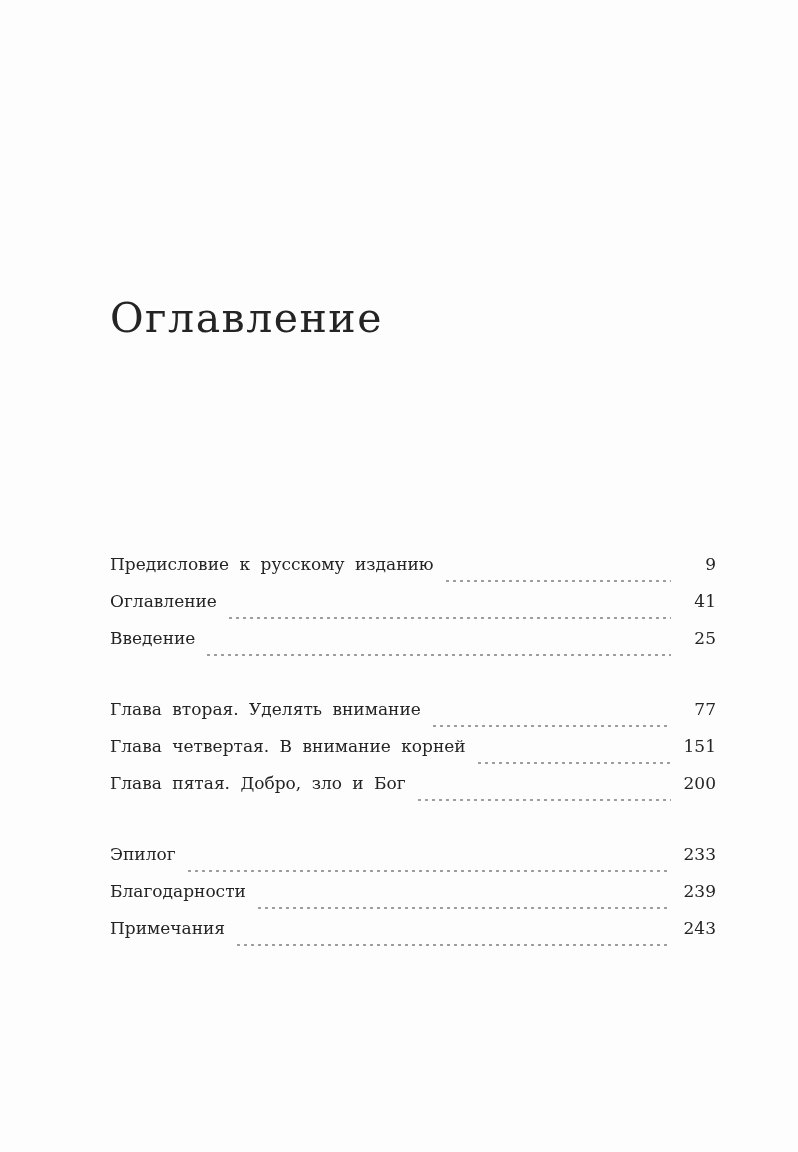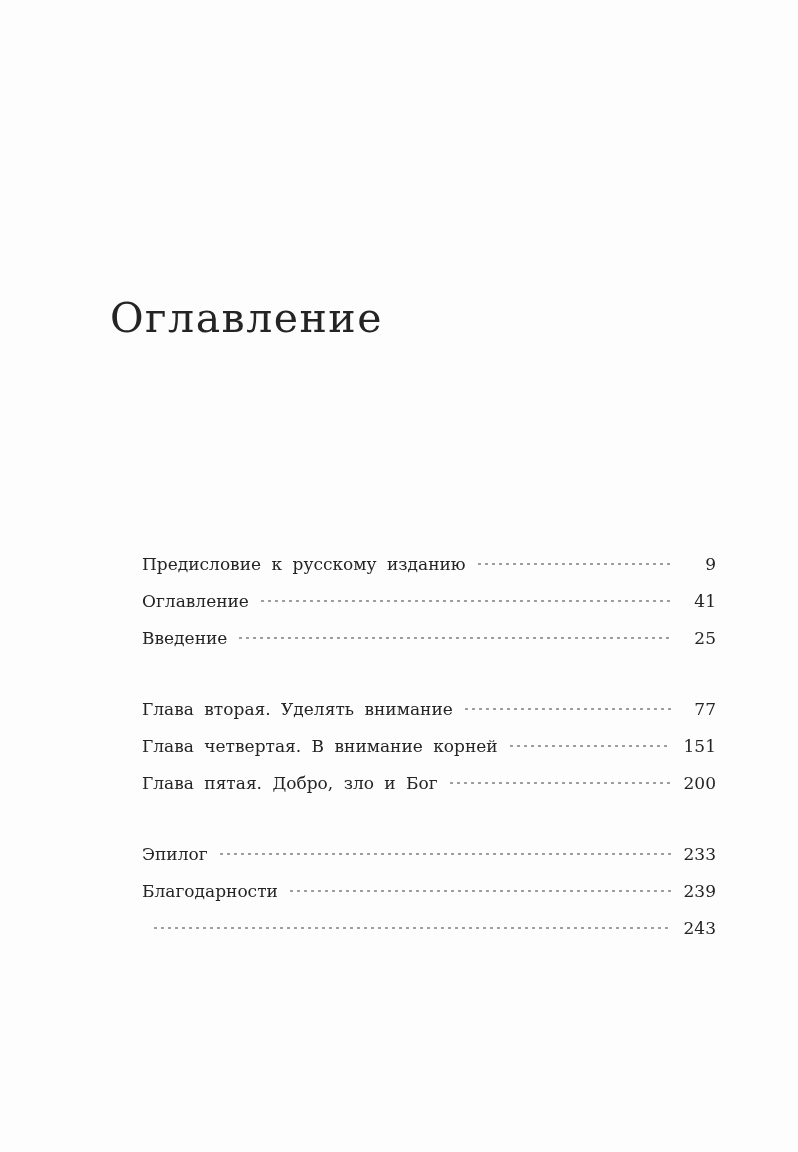--- a/index.html
+++ b/index.html
@@ -29,26 +29,25 @@
       color: var(--text-color, #242424);
     }
     .toc {
       margin-top: 204px;
     }
     .toc-group + .toc-group {
       margin-top: 34px;
     }
     .toc-row {
       display: flex;
-      align-items: center;
+      align-items: flex-end;
       height: 37px;
       font-size: 17px;
       line-height: 37px;
       word-spacing: 5px;
-      margin-left: 32px;
     }
     .toc-label {
       white-space: nowrap;
       flex: 0 0 auto;
     }
     .toc-leader {
       flex: 1 1 auto;
       min-width: 14px;
       height: 4px;
       margin: 0 9px 0 10px;
@@ -110,18 +109,19 @@
           <span class="toc-label">Эпилог</span>
           <span class="toc-leader"></span>
           <span class="toc-page">233</span>
         </div>
         <div class="toc-row">
           <span class="toc-label">Благодарности</span>
           <span class="toc-leader"></span>
           <span class="toc-page">239</span>
         </div>
         <div class="toc-row">
+          <span class="toc-label">Примечания</span>
           <span class="toc-leader"></span>
           <span class="toc-page">243</span>
         </div>
       </div>
     </div>
 </div>
 
 </body></html>

